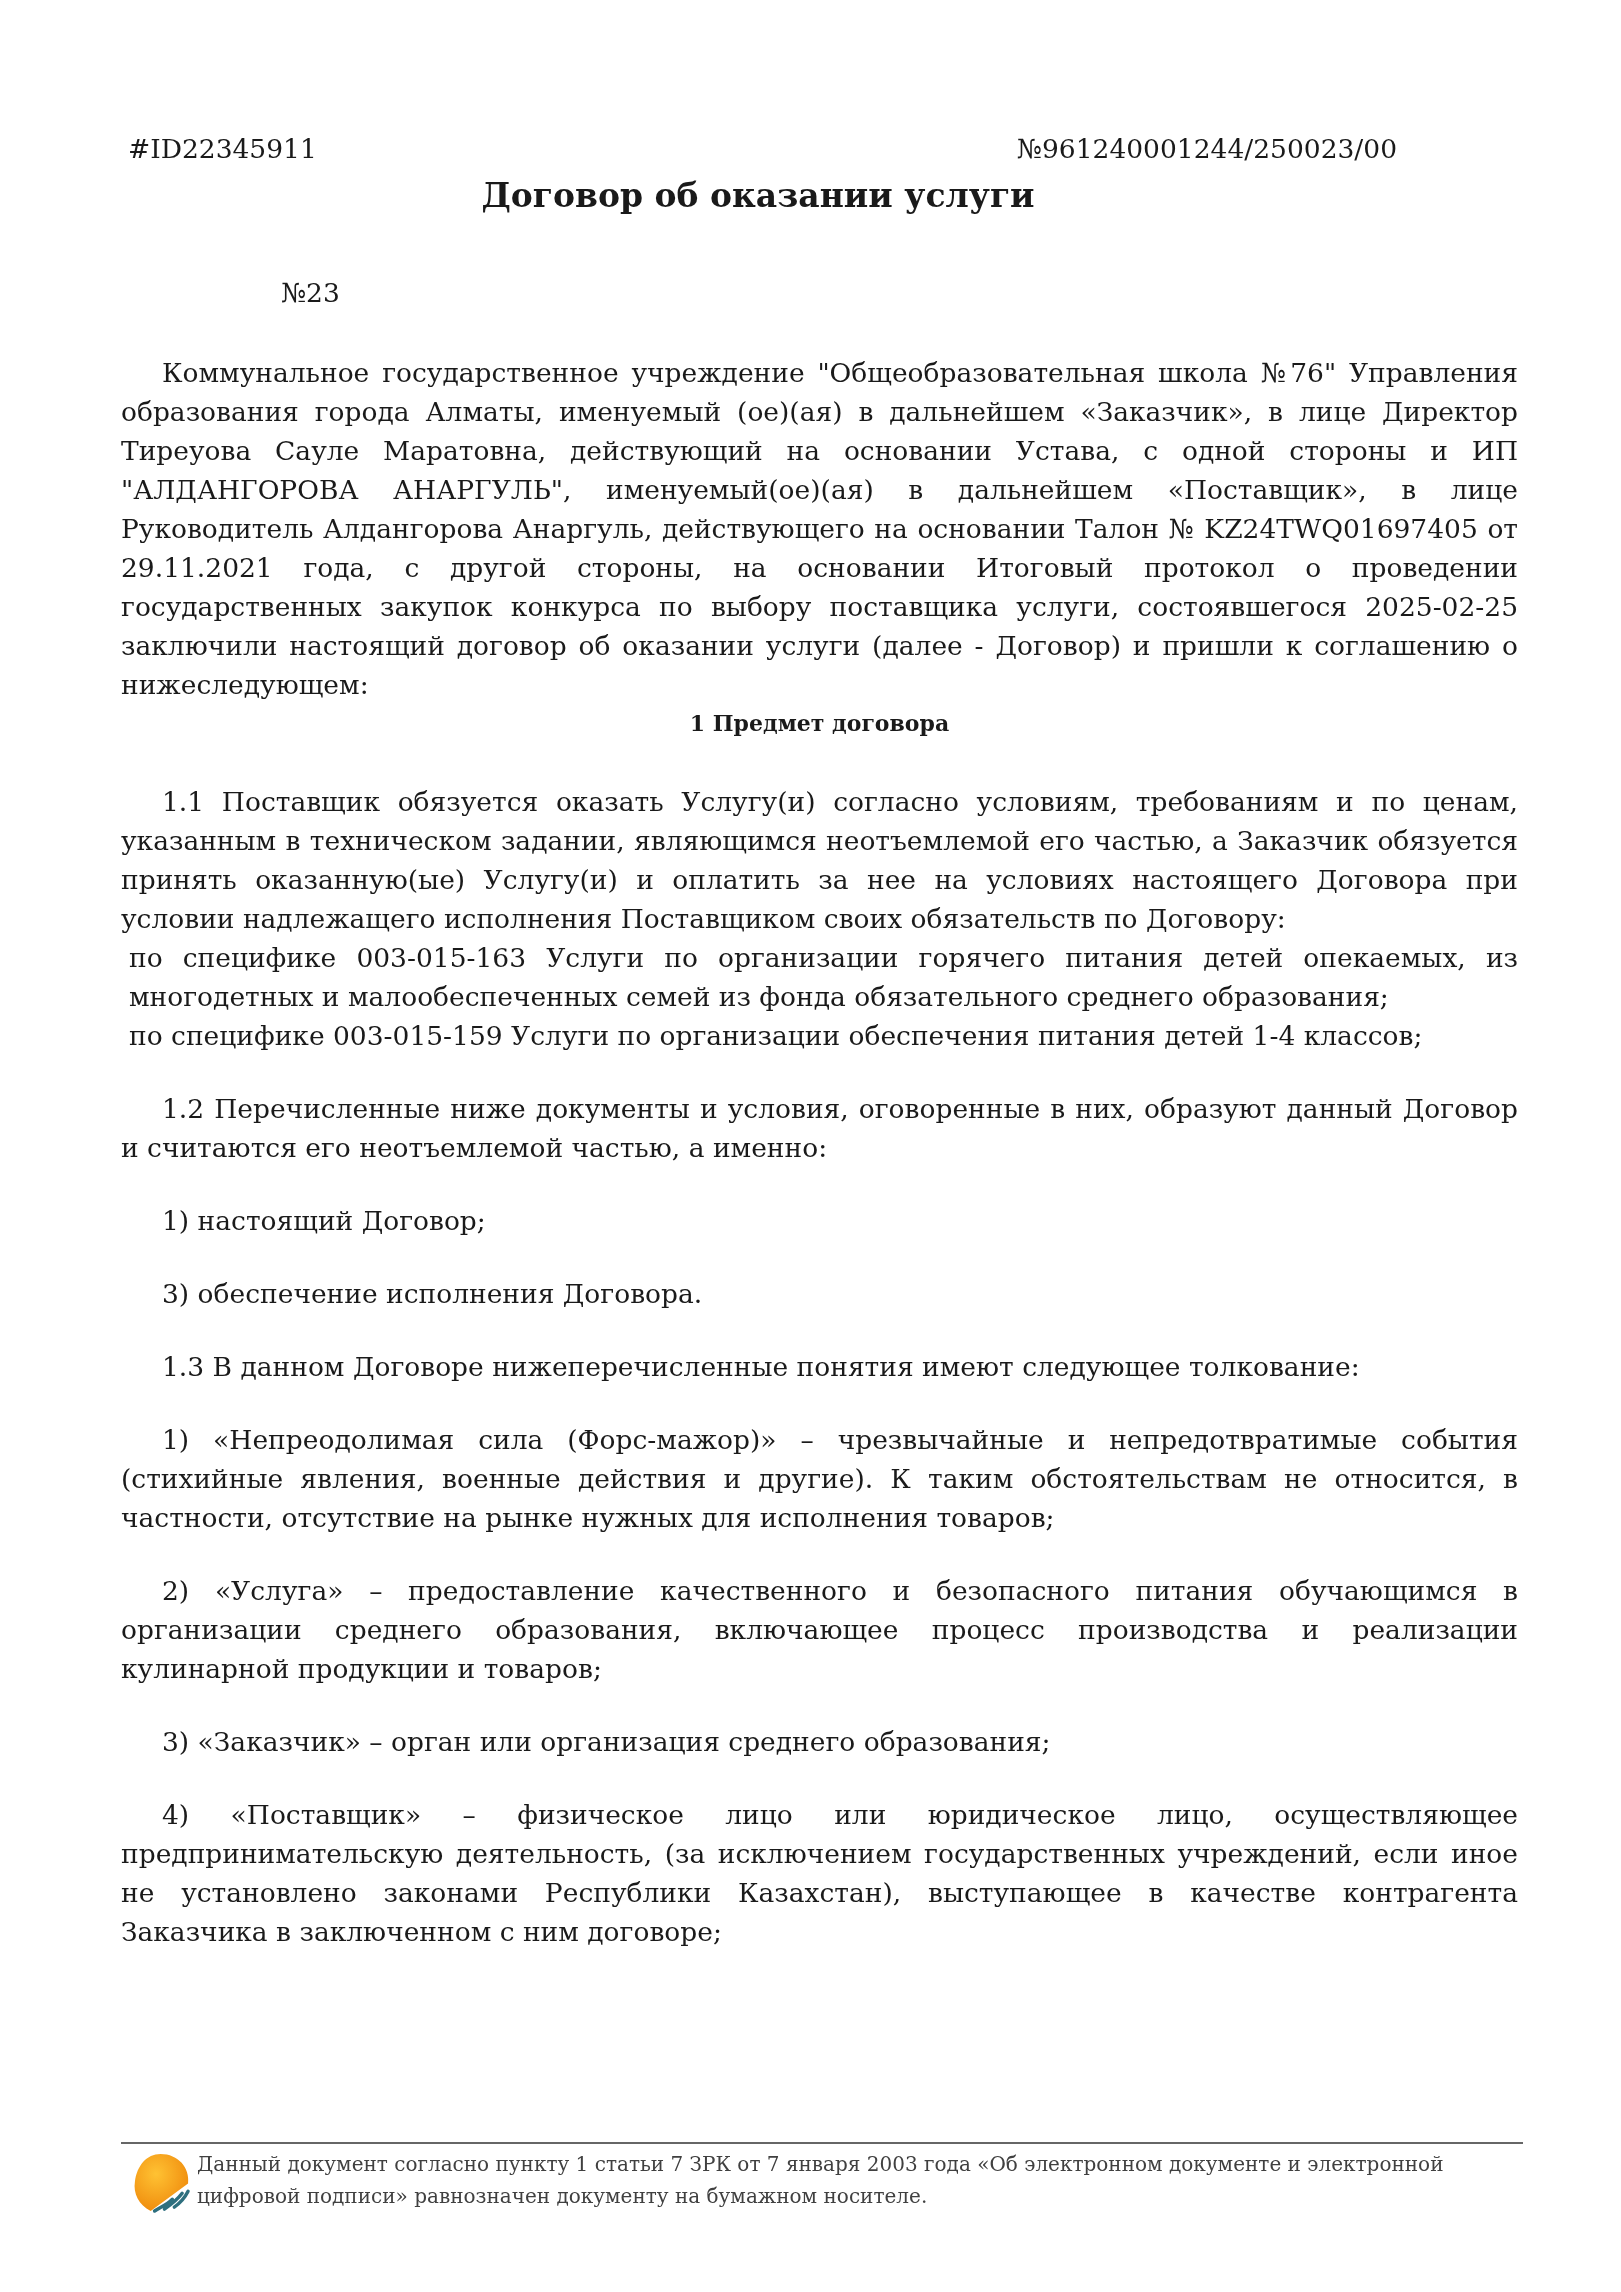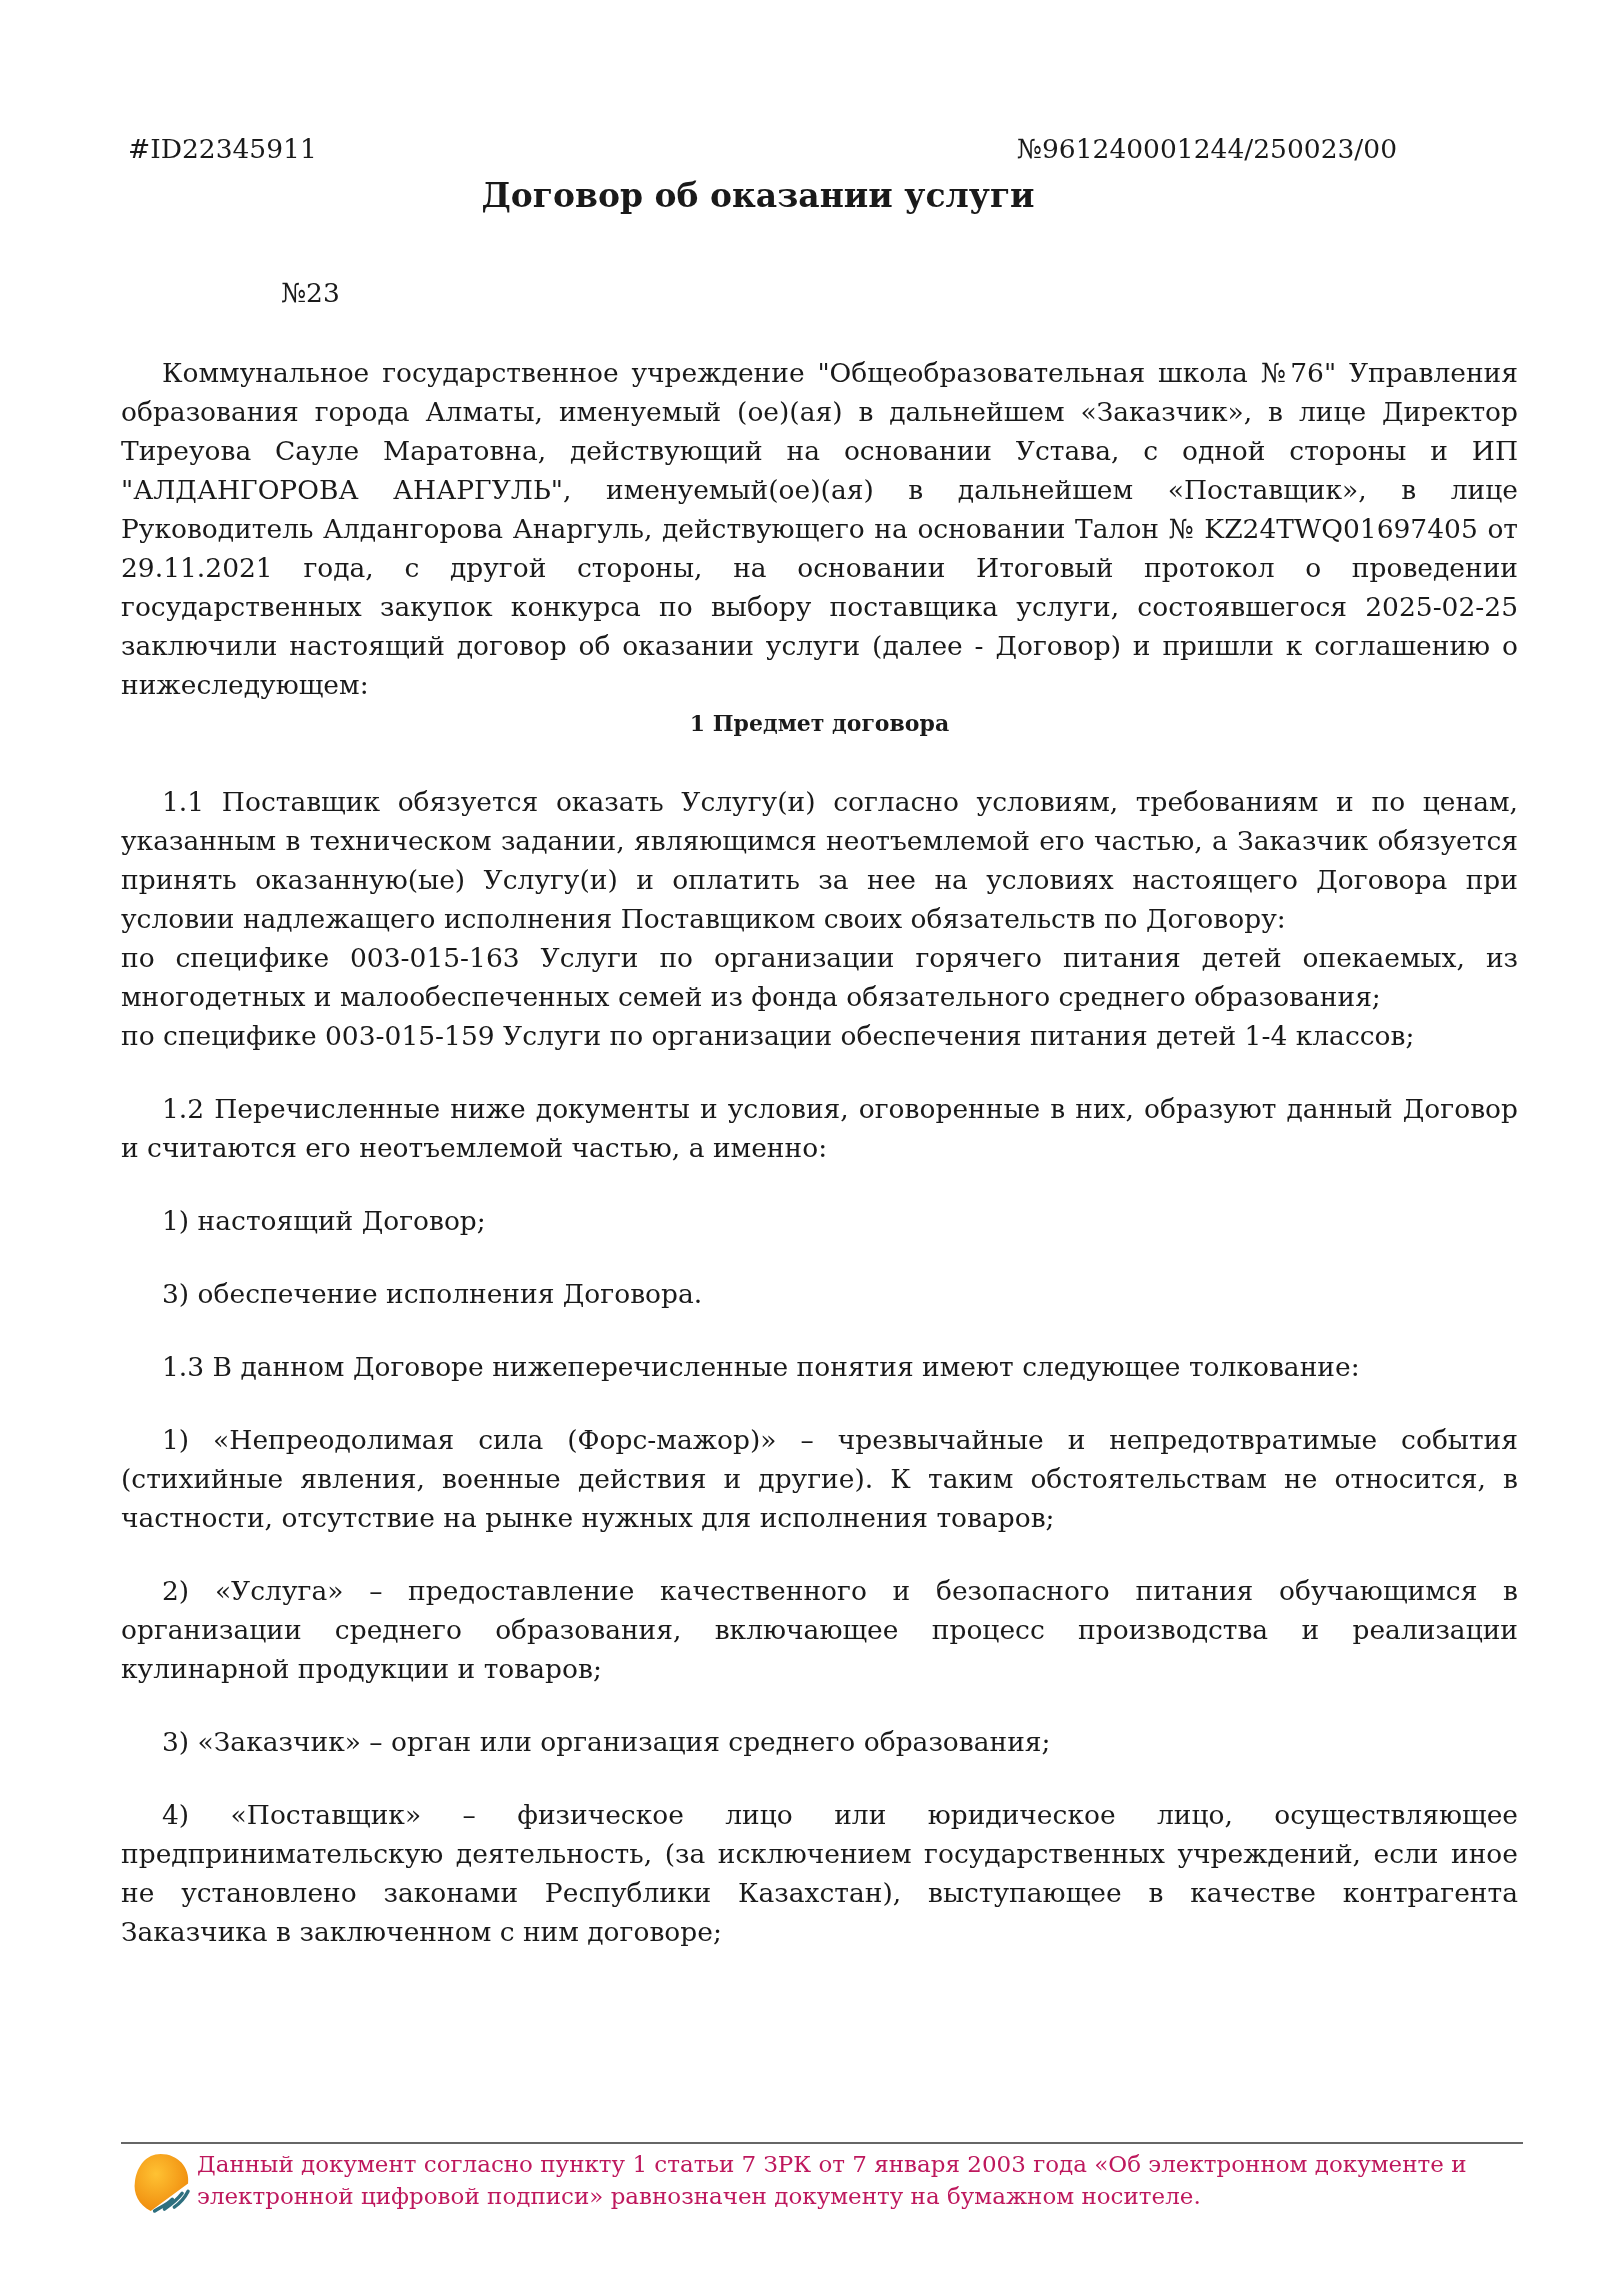--- a/index.html
+++ b/index.html
@@ -12,30 +12,30 @@
   .hdr-left { position: absolute; left: 125px; top: 133px; font-size: 26.5px; }
   .hdr-right { position: absolute; right: 116px; top: 133px; font-size: 26.5px; margin-left: 40px; }
   .title { position: absolute; left: 0; right: 0; top: 176px; text-align: center; font-size: 33px; font-weight: bold; }
   .num { position: absolute; left: 278px; top: 277px; font-size: 26.5px; }
   .body {
     position: absolute; left: 118px; width: 1397px; top: 353px;
     font-size: 26.5px; line-height: 39px; text-align: justify;
   }
   .body p { margin: 0 0 34px 0; text-indent: 41px; }
   .body p.tight { margin-bottom: 0; }
-  .body p.noind { text-indent: 0; }
+  .body p.noind { text-indent: 0; margin-left: 8px; }
   .body h2 { margin: 0 0 39px 0; text-align: center; font-size: 22px; font-weight: bold; line-height: 39px; }
   .footer-band {
     position: absolute; left: 118px; top: 2142px; width: 1402px; height: 88px; background: #fff;
   }
   .footer-band .rule { position: absolute; left: 0; right: 0; top: 0; height: 2px; background: #666; }
   .footer-logo { position: absolute; left: 9.8px; top: 7.8px; width: 61px; height: 65px; }
   .footer-text {
     position: absolute; left: 76px; top: 5.9px; width: 1313px;
-    font-size: 23px; line-height: 32px; color: #be185d;
+    font-size: 20px; line-height: 32px; color: #404040;
   }
 </style>
 </head>
 <body>
 
 <div class="page">
   <div class="hdr-left">#ID22345911</div>
   <div class="hdr-right">№961240001244/250023/00</div>
   <div class="title">Договор об оказании услуги</div>
   <div class="num">№23</div>

